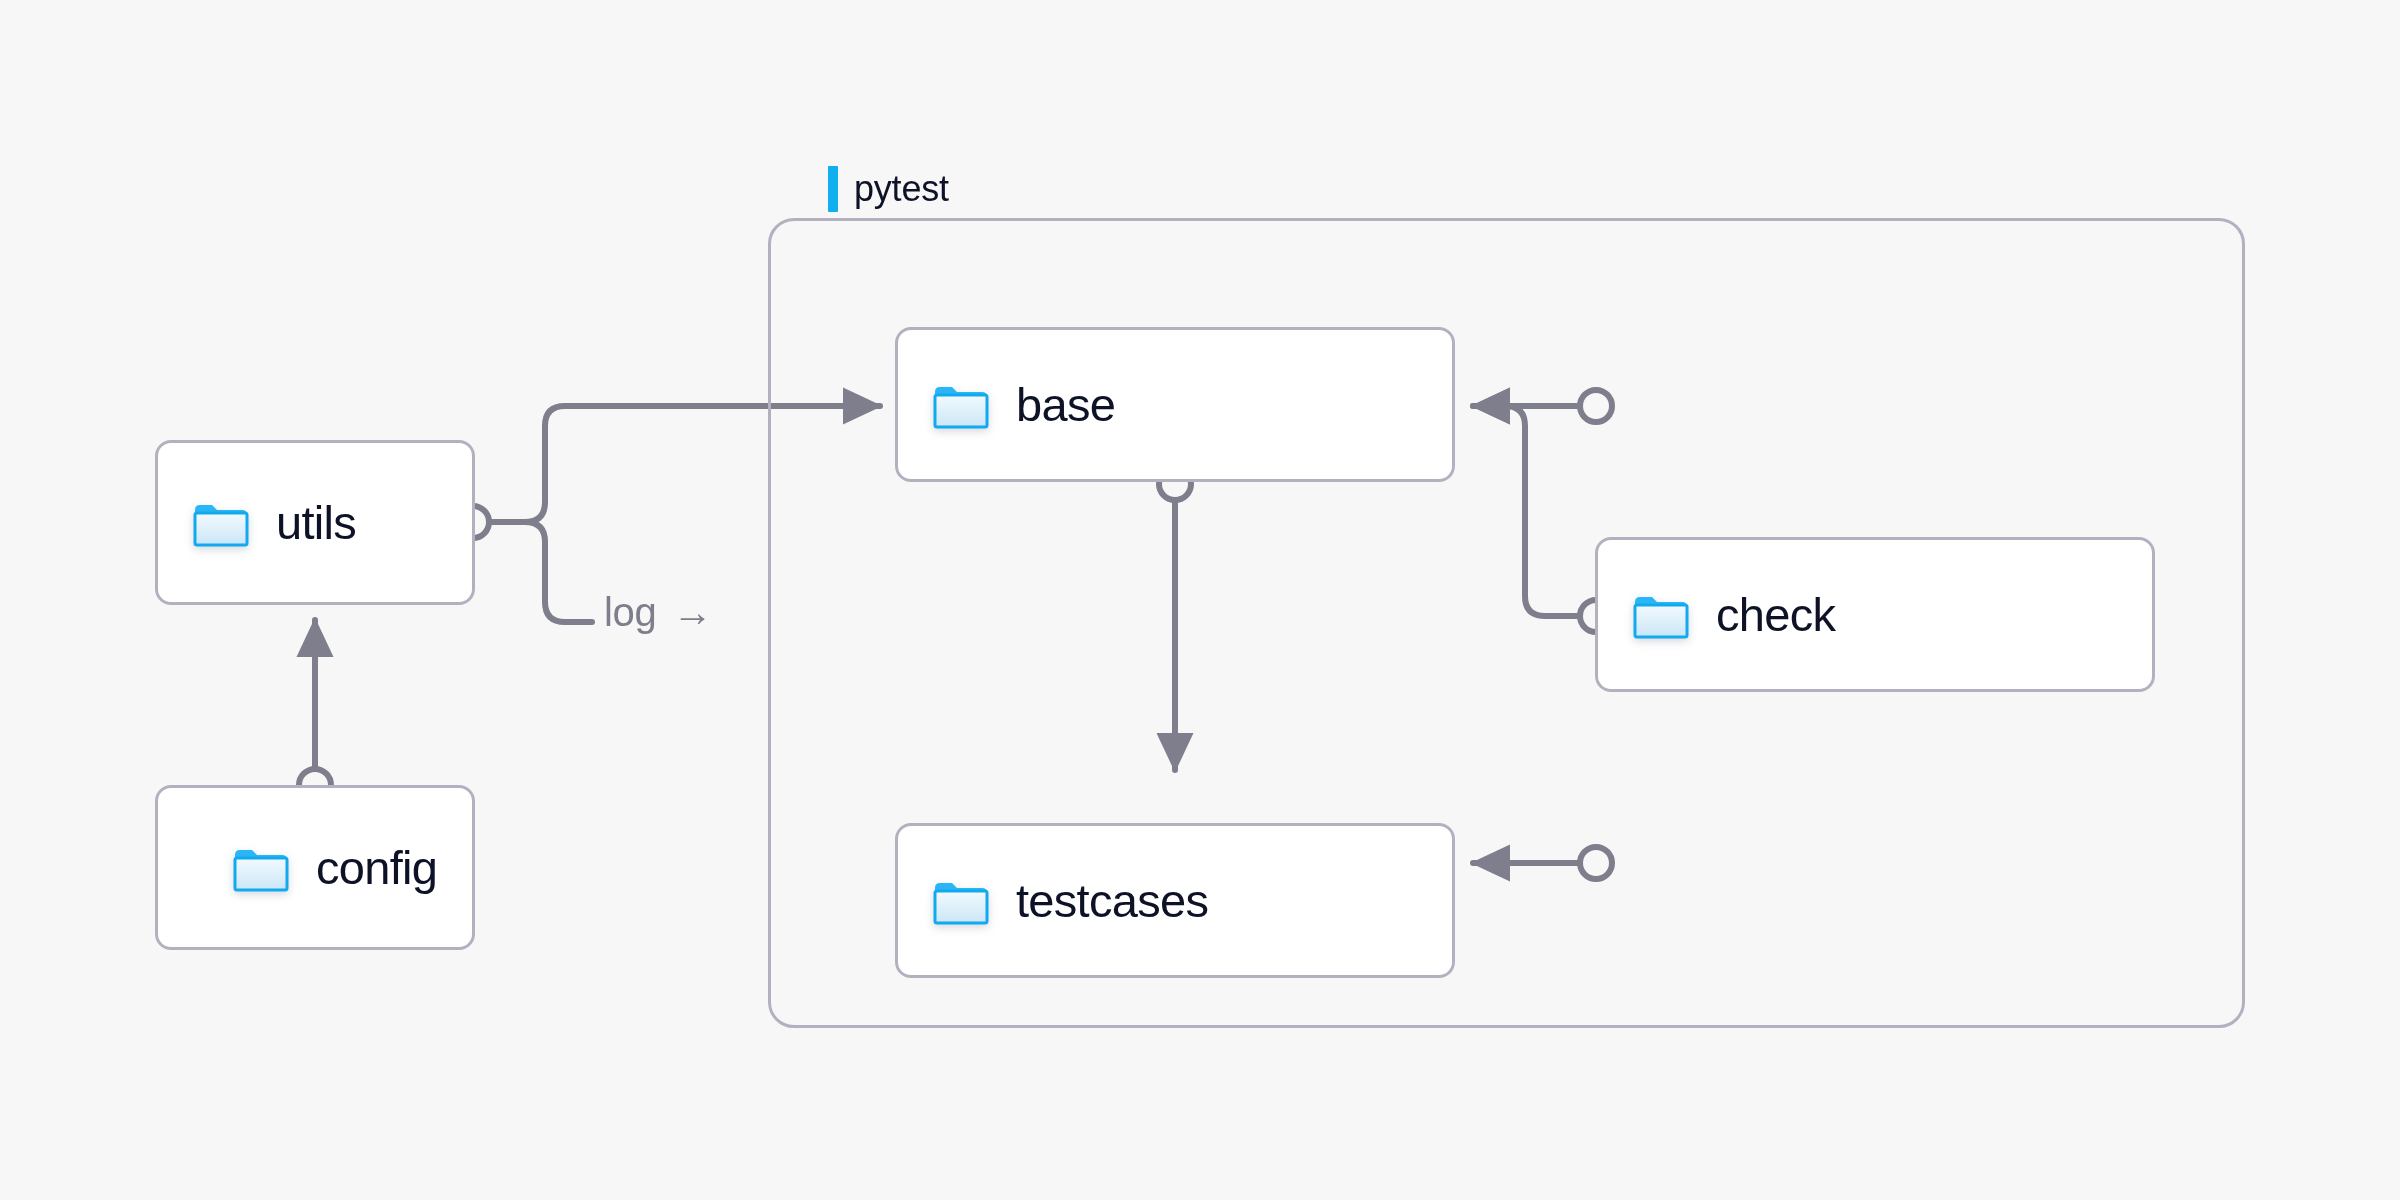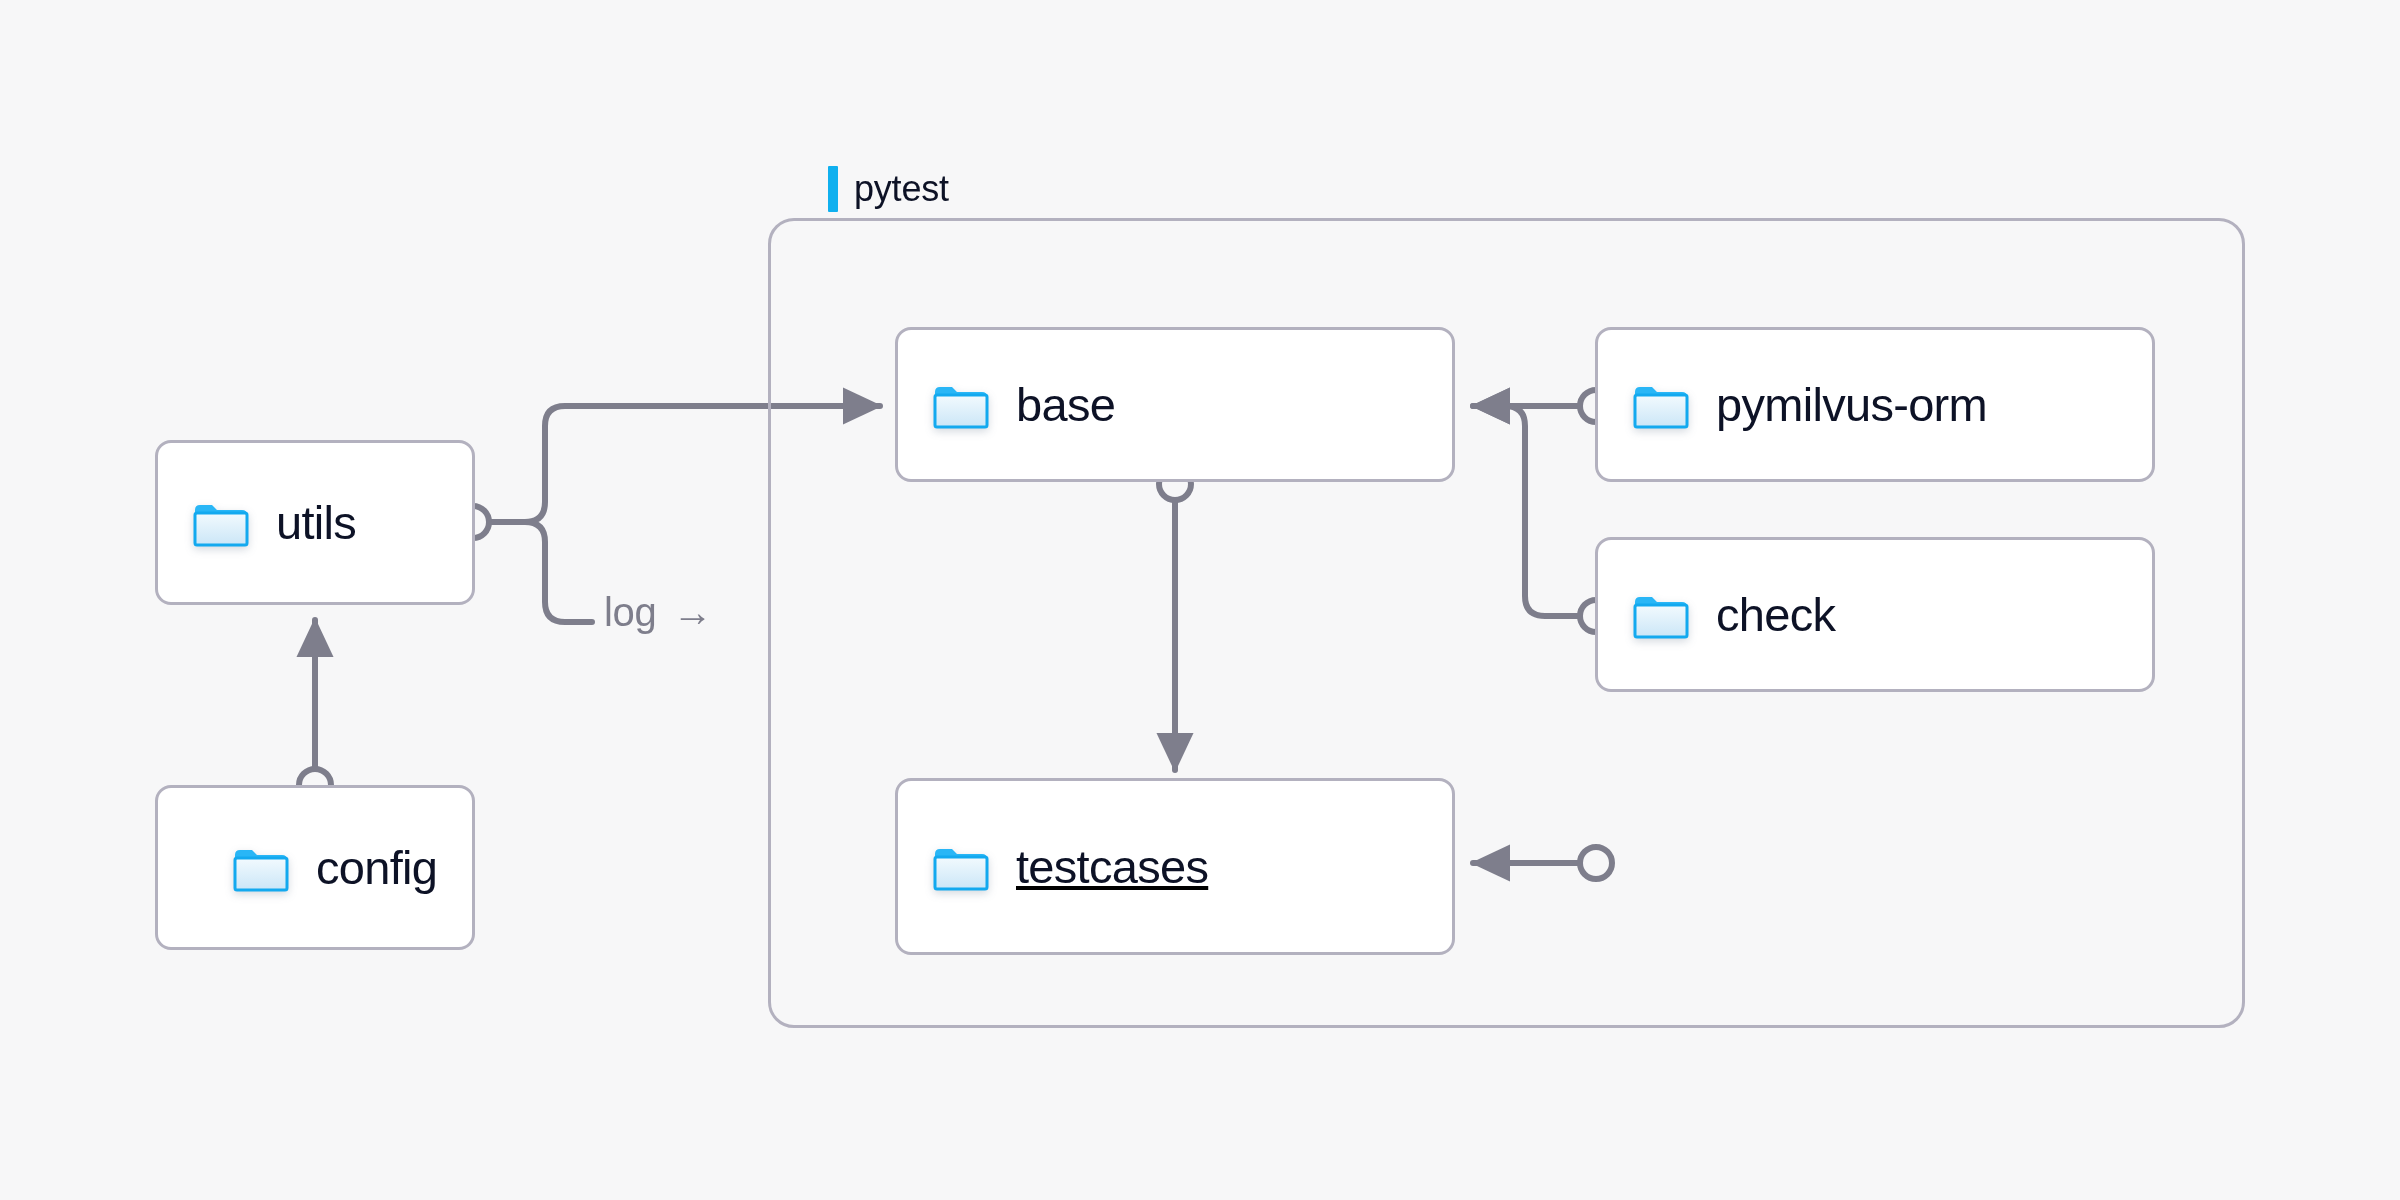--- a/index.html
+++ b/index.html
@@ -181,39 +181,30 @@
   <div class="node" style="left:895px; top:327px; width:560px; height:155px;">
     <div class="node-inner">
       <svg class="folder-icon" viewBox="0 0 58 50">
         <path d="M3 12 Q3 7 8 7 H20 L25 12 H50 Q55 12 55 17 V43 Q55 47 51 47 H7 Q3 47 3 43 Z" fill="#29b6f6"></path>
         <rect x="3" y="15" width="52" height="32" rx="2" fill="url(#folderGrad)" stroke="#13a9ef" stroke-width="3"></rect>
       </svg>
       <span class="node-label">base</span>
     </div>
   </div>
 
-  <div class="node" style="left:895px; top:778px; width:560px; height:177px;text-decoration:underline;">
+  <div class="node" style="left:895px; top:823px; width:560px; height:155px;">
     <div class="node-inner">
       <svg class="folder-icon" viewBox="0 0 58 50">
         <path d="M3 12 Q3 7 8 7 H20 L25 12 H50 Q55 12 55 17 V43 Q55 47 51 47 H7 Q3 47 3 43 Z" fill="#29b6f6"></path>
         <rect x="3" y="15" width="52" height="32" rx="2" fill="url(#folderGrad)" stroke="#13a9ef" stroke-width="3"></rect>
       </svg>
       <span class="node-label">testcases</span>
     </div>
   </div>
 
-  <div class="node" style="left:1595px; top:327px; width:560px; height:155px;">
-    <div class="node-inner">
-      <svg class="folder-icon" viewBox="0 0 58 50">
-        <path d="M3 12 Q3 7 8 7 H20 L25 12 H50 Q55 12 55 17 V43 Q55 47 51 47 H7 Q3 47 3 43 Z" fill="#29b6f6"></path>
-        <rect x="3" y="15" width="52" height="32" rx="2" fill="url(#folderGrad)" stroke="#13a9ef" stroke-width="3"></rect>
-      </svg>
-      <span class="node-label">pymilvus-orm</span>
-    </div>
-  </div>
 
   <div class="node" style="left:1595px; top:537px; width:560px; height:155px;">
     <div class="node-inner">
       <svg class="folder-icon" viewBox="0 0 58 50">
         <path d="M3 12 Q3 7 8 7 H20 L25 12 H50 Q55 12 55 17 V43 Q55 47 51 47 H7 Q3 47 3 43 Z" fill="#29b6f6"></path>
         <rect x="3" y="15" width="52" height="32" rx="2" fill="url(#folderGrad)" stroke="#13a9ef" stroke-width="3"></rect>
       </svg>
       <span class="node-label">check</span>
     </div>
   </div>

